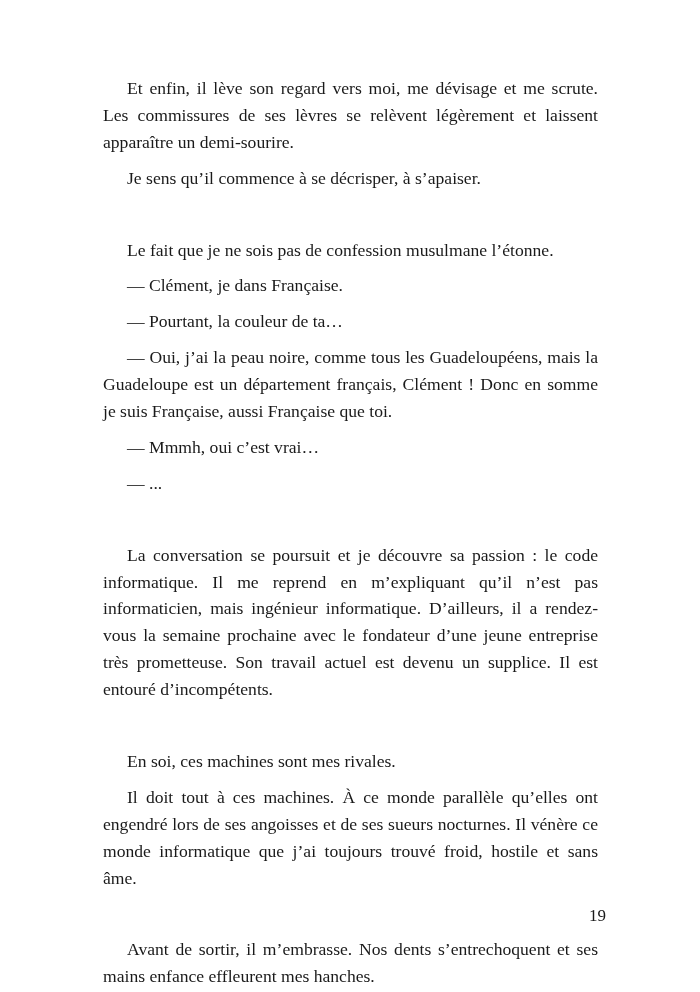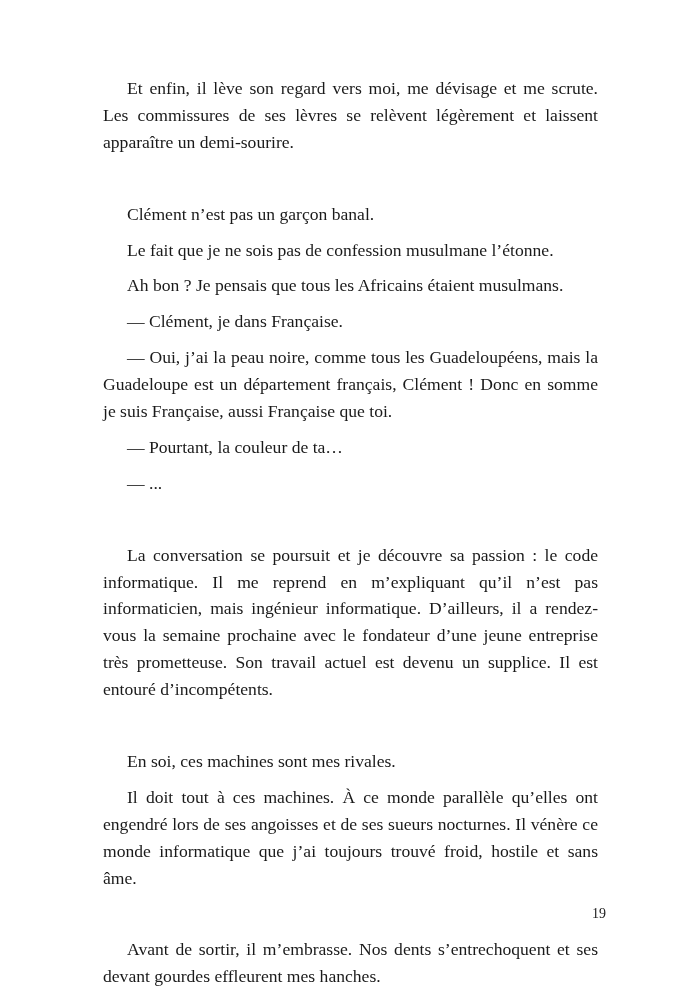--- a/index.html
+++ b/index.html
@@ -7,50 +7,50 @@
   .page {
     position: absolute; left: 94px; top: 66px; width: 513px;
     font-family: "Liberation Serif", "DejaVu Serif", serif;
     font-size: 17.6px; line-height: 26.9px; color: #1a1a1a;
   }
   .p { margin: 9px; text-align: justify; text-indent: 24px; }
   .gap { height: 26.9px; }
   .pagenum {
     position: absolute; right: 94px; top: 906px;
     font-family: "Liberation Serif", "DejaVu Serif", serif;
-    font-size: 14px; color: #1a1a1a;
+    font-size: 17px; color: #1a1a1a;
   }
 </style>
 </head>
 <body>
 
 <div class="page">
   <div>
     <p class="p">Et enfin, il lève son regard vers moi, me dévisage et me scrute. Les commissures de ses lèvres se relèvent légèrement et laissent apparaître un demi-sourire.</p>
+    <p class="p">Je sens qu’il commence à se décrisper, à s’apaiser.</p>
   </div>
   <div class="gap"></div>
   <div>
-    <p class="p">Clément n’est pas un garçon banal.</p>
     <p class="p">Le fait que je ne sois pas de confession musulmane l’étonne.</p>
-    <p class="p">Ah bon ? Je pensais que tous les Africains étaient musulmans.</p>
     <p class="p">— Clément, je dans Française.</p>
+    <p class="p">— Pourtant, la couleur de ta…</p>
     <p class="p">— Oui, j’ai la peau noire, comme tous les Guadeloupéens, mais la Guadeloupe est un département français, Clément ! Donc en somme je suis Française, aussi Française que toi.</p>
-    <p class="p">— Pourtant, la couleur de ta…</p>
+    <p class="p">— Mmmh, oui c’est vrai…</p>
     <p class="p">— ...</p>
   </div>
   <div class="gap"></div>
   <div>
     <p class="p">La conversation se poursuit et je découvre sa passion : le code informatique. Il me reprend en m’expliquant qu’il n’est pas informaticien, mais ingénieur informatique. D’ailleurs, il a rendez-vous la semaine prochaine avec le fondateur d’une jeune entreprise très prometteuse. Son travail actuel est devenu un supplice. Il est entouré d’incompétents.</p>
   </div>
   <div class="gap"></div>
   <div>
     <p class="p">En soi, ces machines sont mes rivales.</p>
     <p class="p">Il doit tout à ces machines. À ce monde parallèle qu’elles ont engendré lors de ses angoisses et de ses sueurs nocturnes. Il vénère ce monde informatique que j’ai toujours trouvé froid, hostile et sans âme.</p>
   </div>
   <div class="gap"></div>
   <div>
-    <p class="p">Avant de sortir, il m’embrasse. Nos dents s’entrechoquent et ses devant gourdes effleurent mes hanches.</p>
+    <p class="p">Avant de sortir, il m’embrasse. Nos dents s’entrechoquent et ses mains enfance effleurent mes hanches.</p>
   </div>
   <div class="gap"></div>
 
 </div>
 
 <div class="pagenum">19</div>
 
 </body></html>

